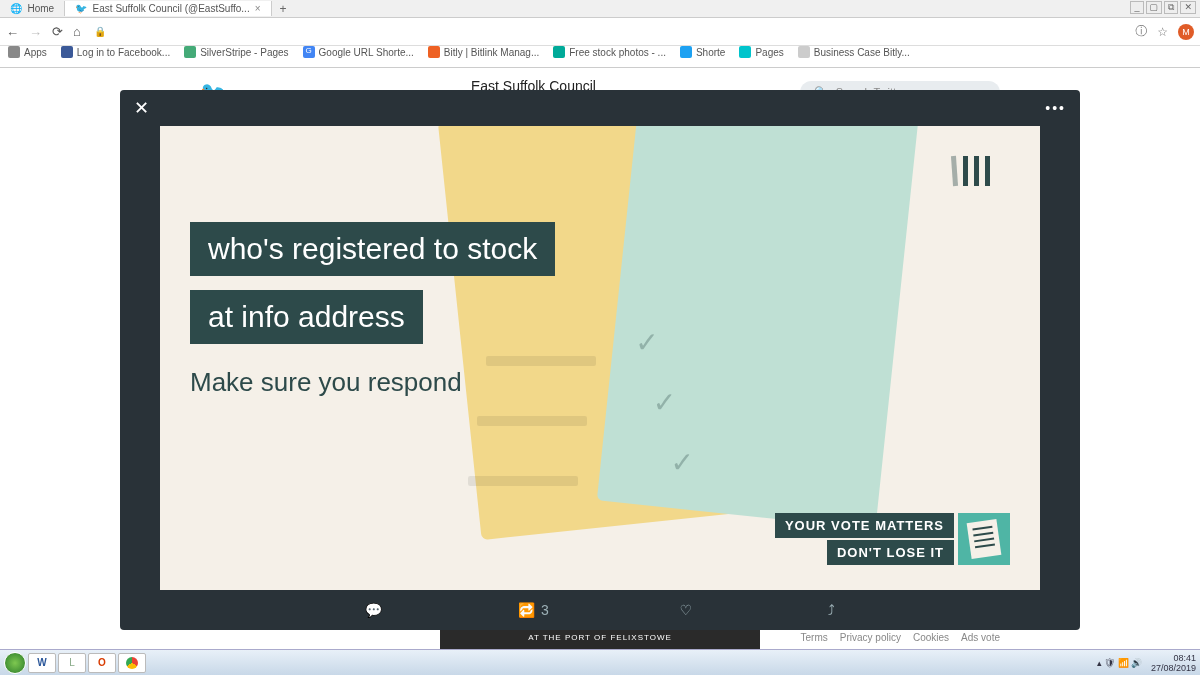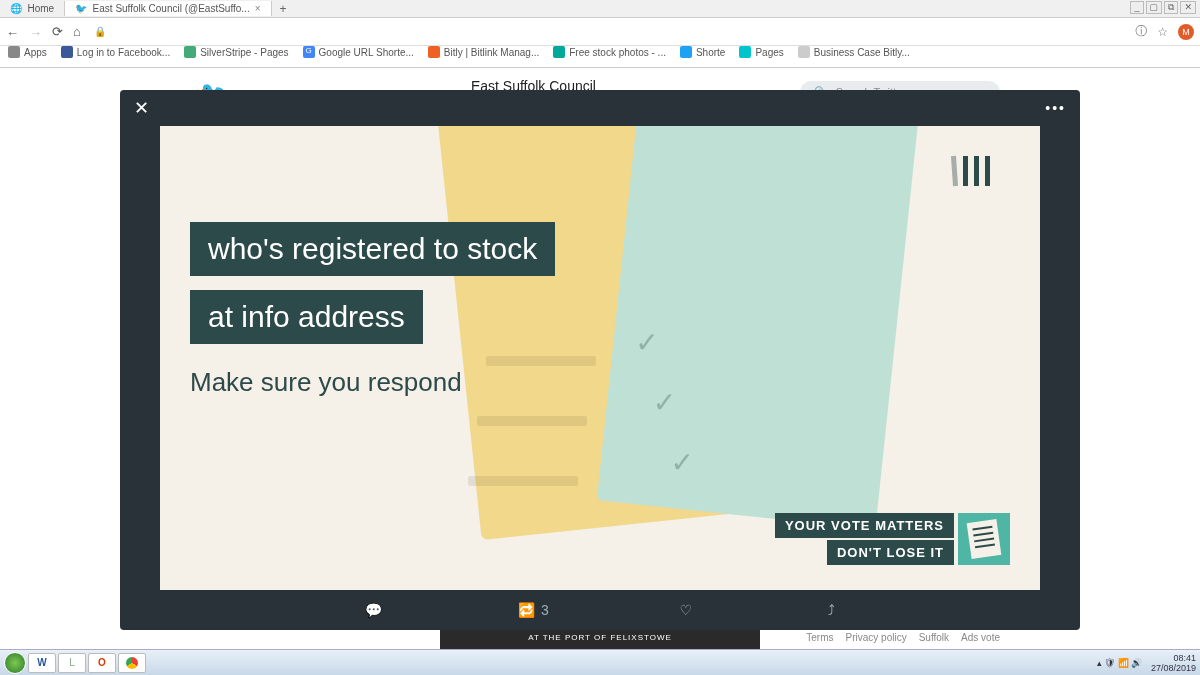--- a/index.html
+++ b/index.html
@@ -154,21 +154,21 @@
       <span>🔍</span>
       <span>Search Twitter</span>
     </div>
   </div>
 </div>
 
 <div class="bottom-banner">AT THE PORT OF FELIXSTOWE</div>
 <div class="footer-links">
   <span>Terms</span>
   <span>Privacy policy</span>
-  <span>Suffolk</span>
+  <span>Cookies</span>
   <span>Ads vote</span>
 </div>
 
 <div class="overlay">
   <div class="overlay-top">
     <span class="close-x">✕</span>
     <span class="dots">•••</span>
   </div>
   <div class="media-area">
     <div class="poster" style="background:#f5f0e8">

